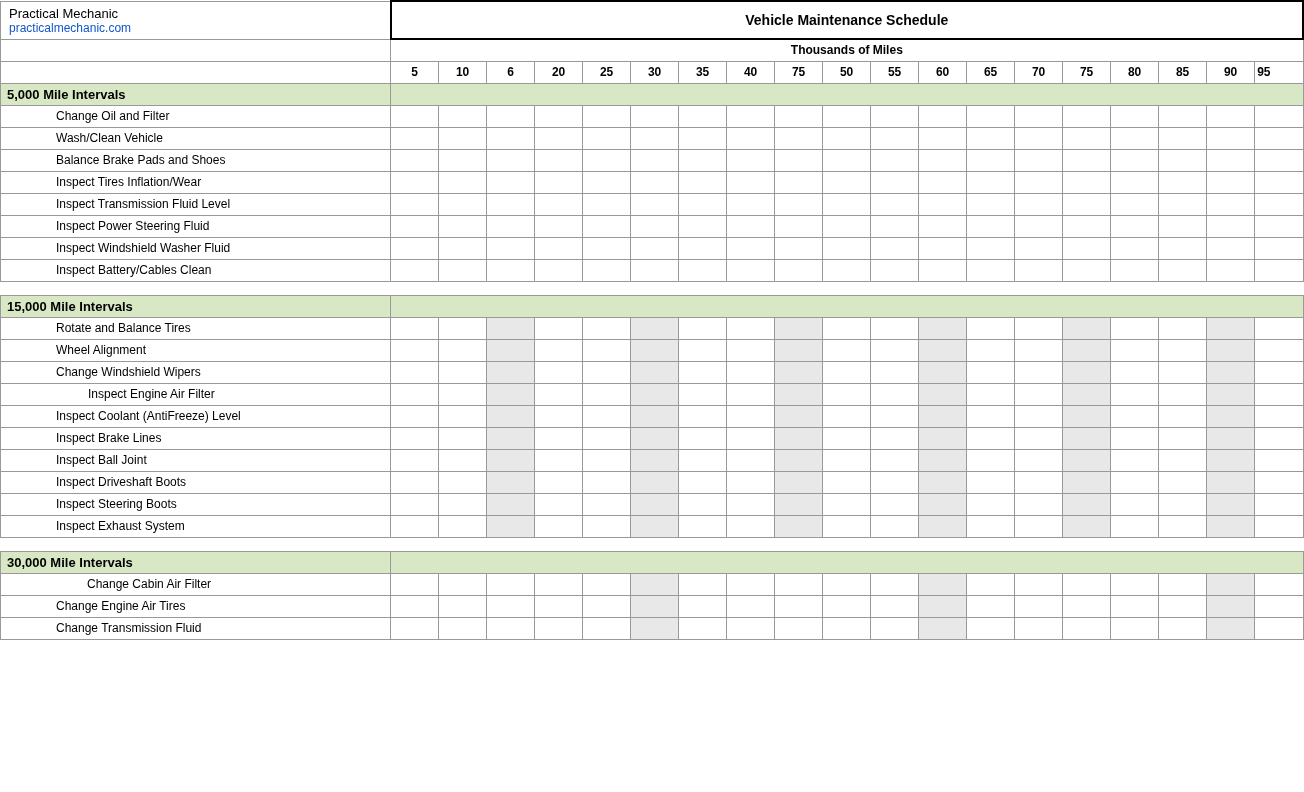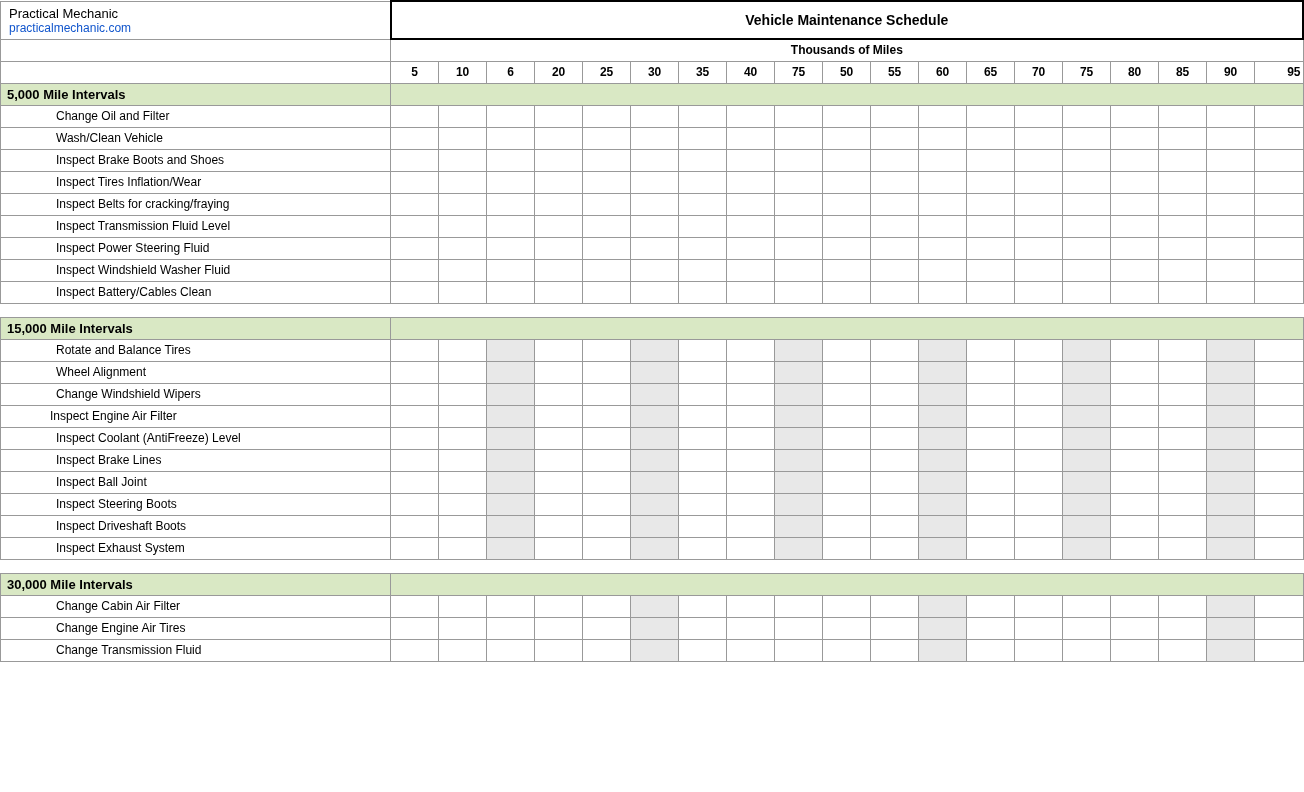--- a/index.html
+++ b/index.html
@@ -79,21 +79,21 @@
       <td style="text-align:center; font-weight:bold; border:1px solid #999;">75</td>
       <td style="text-align:center; font-weight:bold; border:1px solid #999;">50</td>
       <td style="text-align:center; font-weight:bold; border:1px solid #999;">55</td>
       <td style="text-align:center; font-weight:bold; border:1px solid #999;">60</td>
       <td style="text-align:center; font-weight:bold; border:1px solid #999;">65</td>
       <td style="text-align:center; font-weight:bold; border:1px solid #999;">70</td>
       <td style="text-align:center; font-weight:bold; border:1px solid #999;">75</td>
       <td style="text-align:center; font-weight:bold; border:1px solid #999;">80</td>
       <td style="text-align:center; font-weight:bold; border:1px solid #999;">85</td>
       <td style="text-align:center; font-weight:bold; border:1px solid #999;">90</td>
-      <td style="text-align:right; font-weight:bold; border:1px solid #999;">95</td>
+      <td style="text-align:left; font-weight:bold; border:1px solid #999;">95</td>
     </tr>
 
     <tr>
       <td style="background:#d9e8c4; font-weight:bold; font-size:13px; border:1px solid #999; padding-left:6px;">5,000 Mile Intervals</td>
       <td colspan="19" style="background:#d9e8c4; border:1px solid #999;"></td>
     </tr>
     <tr>
       <td style="padding-left:55px; border:1px solid #999;">Change Oil and Filter</td>
       <td style="border:1px solid #999;"></td>
         <td style="border:1px solid #999;"></td>
@@ -131,21 +131,21 @@
         <td style="border:1px solid #999;"></td>
         <td style="border:1px solid #999;"></td>
         <td style="border:1px solid #999;"></td>
         <td style="border:1px solid #999;"></td>
         <td style="border:1px solid #999;"></td>
         <td style="border:1px solid #999;"></td>
         <td style="border:1px solid #999;"></td>
         <td style="border:1px solid #999;"></td>
     </tr>
     <tr>
-      <td style="padding-left:55px; border:1px solid #999;">Inspect Brake Boots and Shoes</td>
+      <td style="padding-left:55px; border:1px solid #999;">Balance Brake Pads and Shoes</td>
       <td style="border:1px solid #999;"></td>
         <td style="border:1px solid #999;"></td>
         <td style="border:1px solid #999;"></td>
         <td style="border:1px solid #999;"></td>
         <td style="border:1px solid #999;"></td>
         <td style="border:1px solid #999;"></td>
         <td style="border:1px solid #999;"></td>
         <td style="border:1px solid #999;"></td>
         <td style="border:1px solid #999;"></td>
         <td style="border:1px solid #999;"></td>
@@ -154,42 +154,20 @@
         <td style="border:1px solid #999;"></td>
         <td style="border:1px solid #999;"></td>
         <td style="border:1px solid #999;"></td>
         <td style="border:1px solid #999;"></td>
         <td style="border:1px solid #999;"></td>
         <td style="border:1px solid #999;"></td>
         <td style="border:1px solid #999;"></td>
     </tr>
     <tr>
       <td style="padding-left:55px; border:1px solid #999;">Inspect Tires Inflation/Wear</td>
-      <td style="border:1px solid #999;"></td>
-        <td style="border:1px solid #999;"></td>
-        <td style="border:1px solid #999;"></td>
-        <td style="border:1px solid #999;"></td>
-        <td style="border:1px solid #999;"></td>
-        <td style="border:1px solid #999;"></td>
-        <td style="border:1px solid #999;"></td>
-        <td style="border:1px solid #999;"></td>
-        <td style="border:1px solid #999;"></td>
-        <td style="border:1px solid #999;"></td>
-        <td style="border:1px solid #999;"></td>
-        <td style="border:1px solid #999;"></td>
-        <td style="border:1px solid #999;"></td>
-        <td style="border:1px solid #999;"></td>
-        <td style="border:1px solid #999;"></td>
-        <td style="border:1px solid #999;"></td>
-        <td style="border:1px solid #999;"></td>
-        <td style="border:1px solid #999;"></td>
-        <td style="border:1px solid #999;"></td>
-    </tr>
-    <tr>
-      <td style="padding-left:55px; border:1px solid #999;">Inspect Belts for cracking/fraying</td>
       <td style="border:1px solid #999;"></td>
         <td style="border:1px solid #999;"></td>
         <td style="border:1px solid #999;"></td>
         <td style="border:1px solid #999;"></td>
         <td style="border:1px solid #999;"></td>
         <td style="border:1px solid #999;"></td>
         <td style="border:1px solid #999;"></td>
         <td style="border:1px solid #999;"></td>
         <td style="border:1px solid #999;"></td>
         <td style="border:1px solid #999;"></td>
@@ -361,21 +339,21 @@
         <td style="border:1px solid #999; background:#e8e8e8;"></td>
         <td style="border:1px solid #999;"></td>
         <td style="border:1px solid #999;"></td>
         <td style="border:1px solid #999; background:#e8e8e8;"></td>
         <td style="border:1px solid #999;"></td>
         <td style="border:1px solid #999;"></td>
         <td style="border:1px solid #999; background:#e8e8e8;"></td>
         <td style="border:1px solid #999;"></td>
     </tr>
     <tr>
-      <td style="padding-left:49px; border:1px solid #999;">Inspect Engine Air Filter</td>
+      <td style="padding-left:87px; border:1px solid #999;">Inspect Engine Air Filter</td>
       <td style="border:1px solid #999;"></td>
         <td style="border:1px solid #999;"></td>
         <td style="border:1px solid #999; background:#e8e8e8;"></td>
         <td style="border:1px solid #999;"></td>
         <td style="border:1px solid #999;"></td>
         <td style="border:1px solid #999; background:#e8e8e8;"></td>
         <td style="border:1px solid #999;"></td>
         <td style="border:1px solid #999;"></td>
         <td style="border:1px solid #999; background:#e8e8e8;"></td>
         <td style="border:1px solid #999;"></td>
@@ -449,43 +427,43 @@
         <td style="border:1px solid #999; background:#e8e8e8;"></td>
         <td style="border:1px solid #999;"></td>
         <td style="border:1px solid #999;"></td>
         <td style="border:1px solid #999; background:#e8e8e8;"></td>
         <td style="border:1px solid #999;"></td>
         <td style="border:1px solid #999;"></td>
         <td style="border:1px solid #999; background:#e8e8e8;"></td>
         <td style="border:1px solid #999;"></td>
     </tr>
     <tr>
+      <td style="padding-left:55px; border:1px solid #999;">Inspect Driveshaft Boots</td>
+      <td style="border:1px solid #999;"></td>
+        <td style="border:1px solid #999;"></td>
+        <td style="border:1px solid #999; background:#e8e8e8;"></td>
+        <td style="border:1px solid #999;"></td>
+        <td style="border:1px solid #999;"></td>
+        <td style="border:1px solid #999; background:#e8e8e8;"></td>
+        <td style="border:1px solid #999;"></td>
+        <td style="border:1px solid #999;"></td>
+        <td style="border:1px solid #999; background:#e8e8e8;"></td>
+        <td style="border:1px solid #999;"></td>
+        <td style="border:1px solid #999;"></td>
+        <td style="border:1px solid #999; background:#e8e8e8;"></td>
+        <td style="border:1px solid #999;"></td>
+        <td style="border:1px solid #999;"></td>
+        <td style="border:1px solid #999; background:#e8e8e8;"></td>
+        <td style="border:1px solid #999;"></td>
+        <td style="border:1px solid #999;"></td>
+        <td style="border:1px solid #999; background:#e8e8e8;"></td>
+        <td style="border:1px solid #999;"></td>
+    </tr>
+    <tr>
       <td style="padding-left:55px; border:1px solid #999;">Inspect Steering Boots</td>
-      <td style="border:1px solid #999;"></td>
-        <td style="border:1px solid #999;"></td>
-        <td style="border:1px solid #999; background:#e8e8e8;"></td>
-        <td style="border:1px solid #999;"></td>
-        <td style="border:1px solid #999;"></td>
-        <td style="border:1px solid #999; background:#e8e8e8;"></td>
-        <td style="border:1px solid #999;"></td>
-        <td style="border:1px solid #999;"></td>
-        <td style="border:1px solid #999; background:#e8e8e8;"></td>
-        <td style="border:1px solid #999;"></td>
-        <td style="border:1px solid #999;"></td>
-        <td style="border:1px solid #999; background:#e8e8e8;"></td>
-        <td style="border:1px solid #999;"></td>
-        <td style="border:1px solid #999;"></td>
-        <td style="border:1px solid #999; background:#e8e8e8;"></td>
-        <td style="border:1px solid #999;"></td>
-        <td style="border:1px solid #999;"></td>
-        <td style="border:1px solid #999; background:#e8e8e8;"></td>
-        <td style="border:1px solid #999;"></td>
-    </tr>
-    <tr>
-      <td style="padding-left:55px; border:1px solid #999;">Inspect Driveshaft Boots</td>
       <td style="border:1px solid #999;"></td>
         <td style="border:1px solid #999;"></td>
         <td style="border:1px solid #999; background:#e8e8e8;"></td>
         <td style="border:1px solid #999;"></td>
         <td style="border:1px solid #999;"></td>
         <td style="border:1px solid #999; background:#e8e8e8;"></td>
         <td style="border:1px solid #999;"></td>
         <td style="border:1px solid #999;"></td>
         <td style="border:1px solid #999; background:#e8e8e8;"></td>
         <td style="border:1px solid #999;"></td>
@@ -525,21 +503,21 @@
     <tr>
       <td colspan="20" style="border:none; height:14px; background:#fff;"></td>
     </tr>
 
     <tr>
       <td style="background:#d9e8c4; font-weight:bold; font-size:13px; border:1px solid #999; padding-left:6px;">30,000 Mile Intervals</td>
       <td colspan="19" style="background:#d9e8c4; border:1px solid #999;"></td>
     </tr>
 
     <tr>
-      <td style="padding-left:55px; border:1px solid #999;">Change Cabin Air Filter</td>
+      <td style="padding-left:86px; border:1px solid #999;">Change Cabin Air Filter</td>
       <td style="border:1px solid #999;"></td>
         <td style="border:1px solid #999;"></td>
         <td style="border:1px solid #999;"></td>
         <td style="border:1px solid #999;"></td>
         <td style="border:1px solid #999;"></td>
       <td style="border:1px solid #999; background:#e8e8e8;"></td>
       <td style="border:1px solid #999;"></td>
         <td style="border:1px solid #999;"></td>
         <td style="border:1px solid #999;"></td>
         <td style="border:1px solid #999;"></td>

